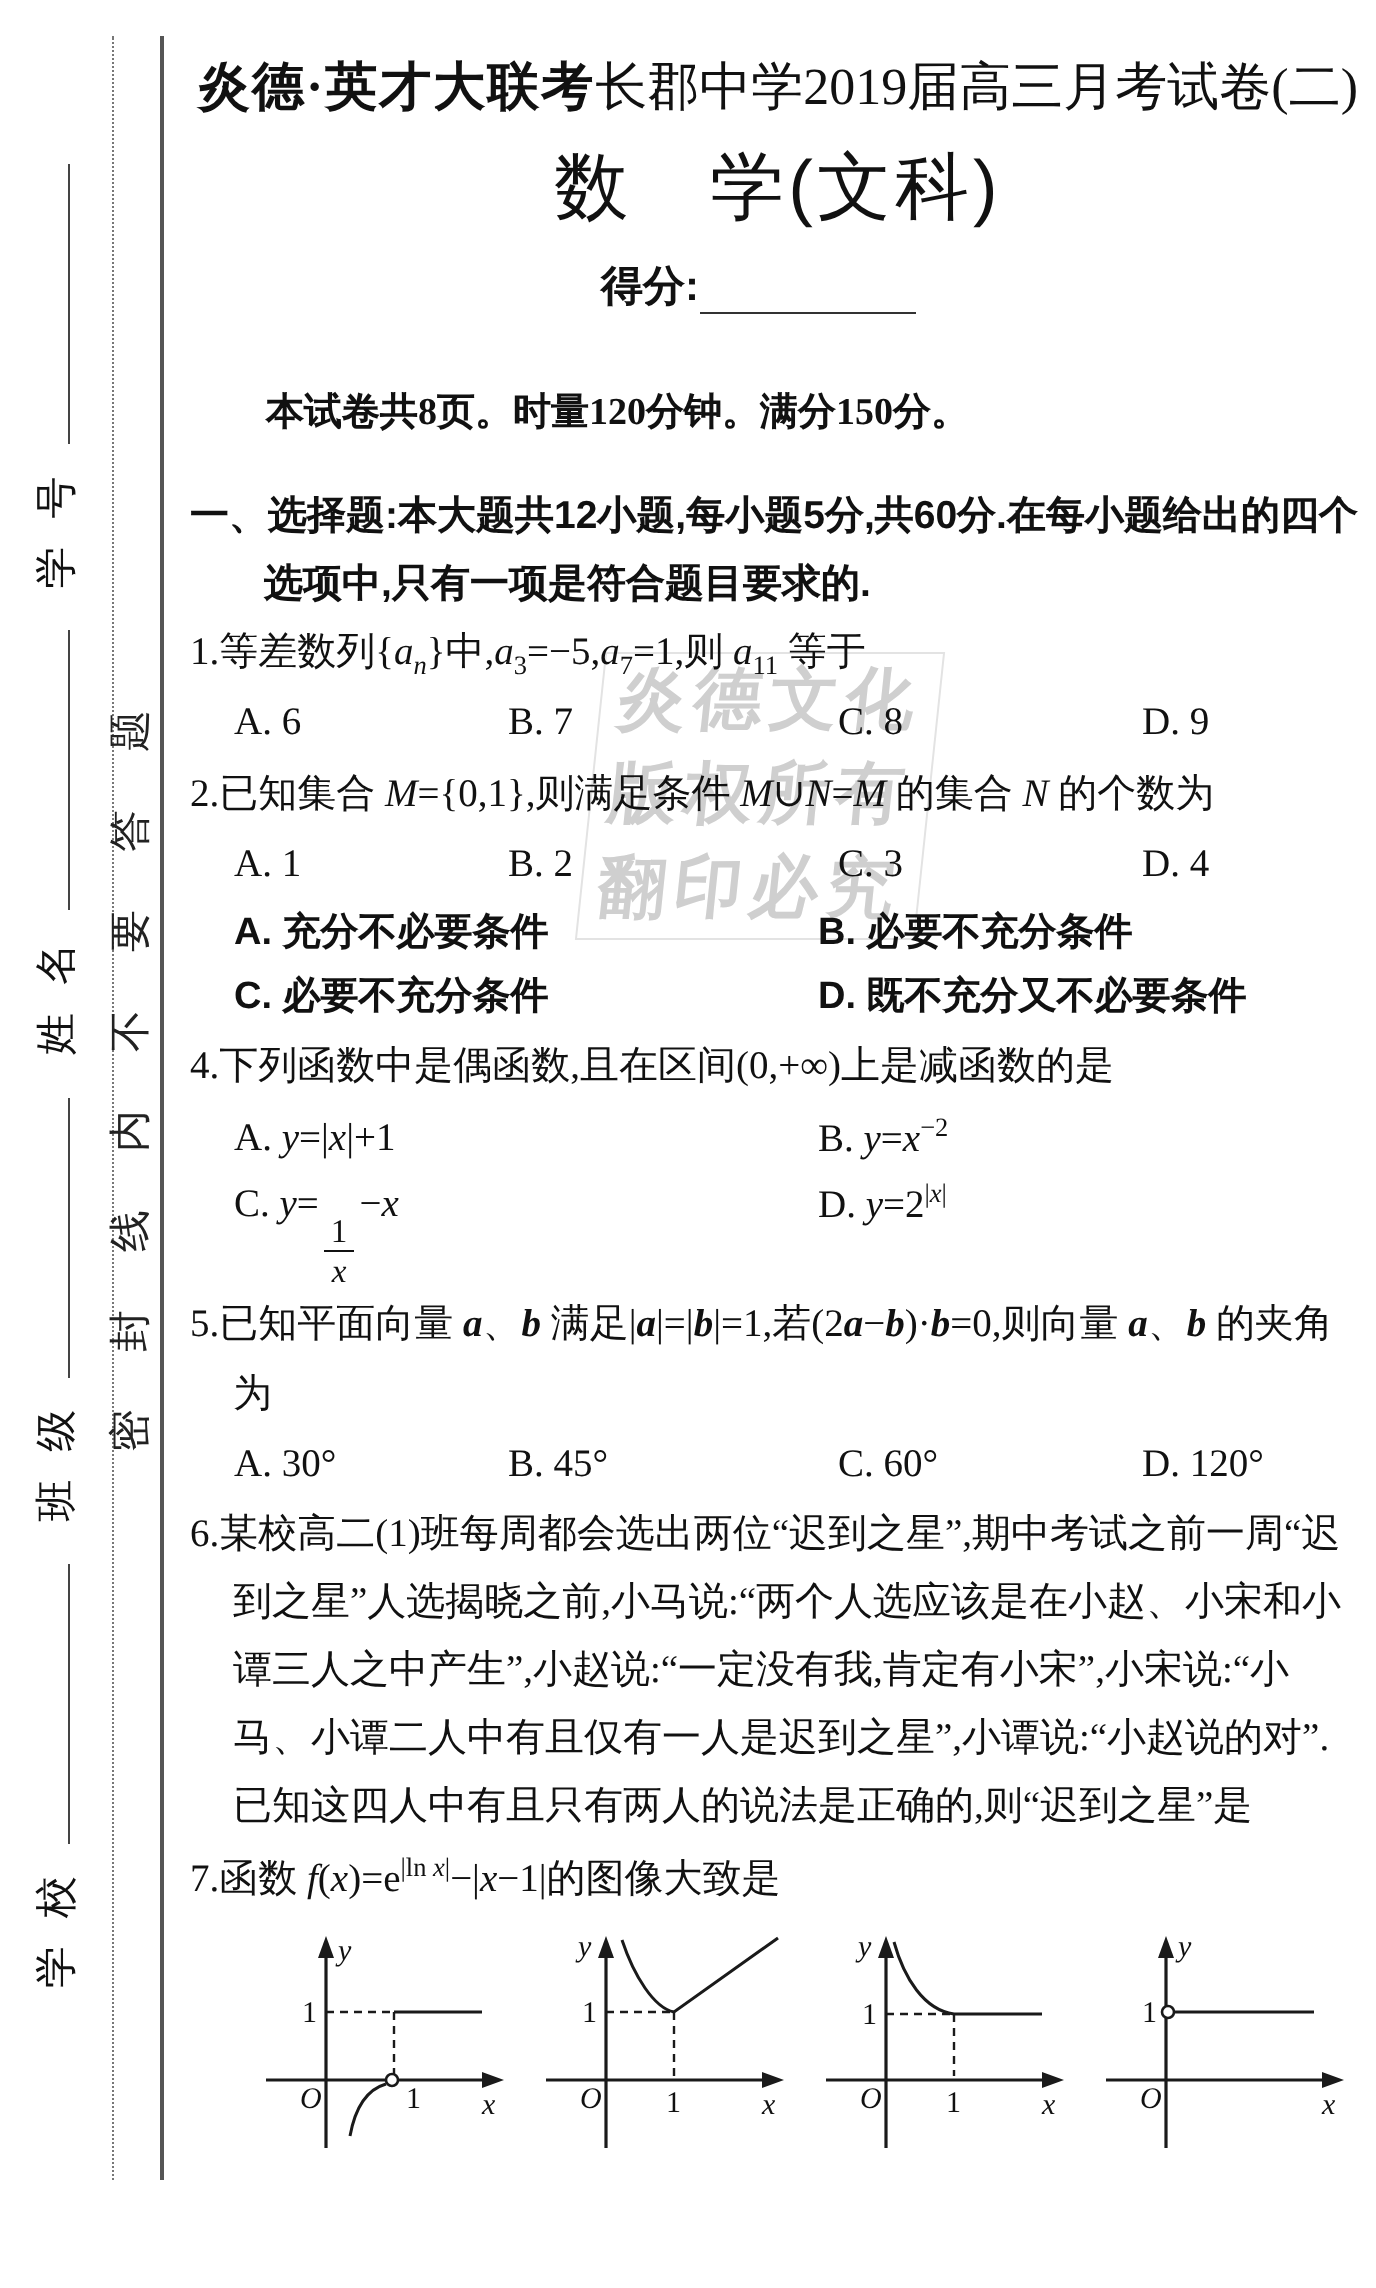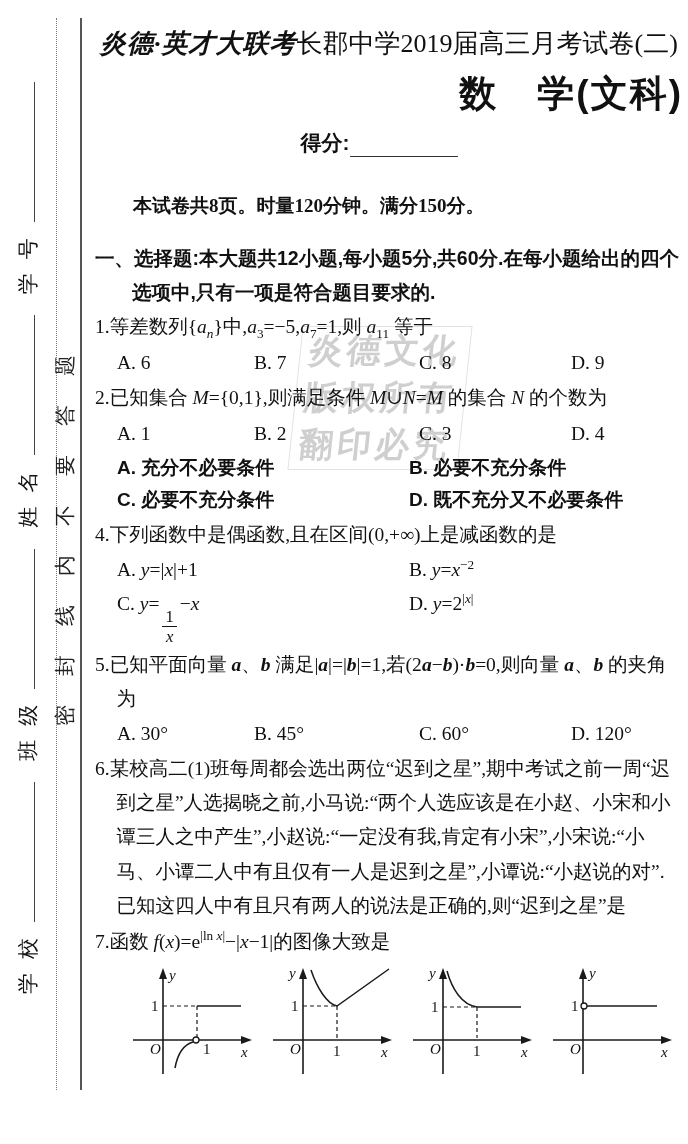--- a/index.html
+++ b/index.html
@@ -19,22 +19,22 @@
   .seal-strip{left:52px;height:26px;line-height:26px;font-size:21px;padding-left:418px;
         letter-spacing:29px;box-sizing:border-box;color:#222;}
   
   .watermark{position:absolute;left:295px;top:326px;width:168px;height:142px;z-index:1;
         border:1px solid #e3e3e3;display:flex;flex-direction:column;justify-content:space-around;
         align-items:center;color:#cfcfcf;font-size:34px;font-weight:bold;
         transform:skewX(-6deg);letter-spacing:4px;line-height:1;}
   
   .content{position:absolute;left:95px;top:16px;width:588px;z-index:2;}
   .title{text-align:center;font-size:26px;margin-top:10px;white-space:nowrap;}
-  .title .brand{font-weight:bold;font-style:italic;letter-spacing:1px;}
-  .subject{text-align:right;font-size:37px;font-weight:bold;margin-top:8px;
+  .title .brand{font-weight:bold;letter-spacing:1px;}
+  .subject{text-align:center;font-size:37px;font-weight:normal;margin-top:8px;
         font-family:"Liberation Sans","DejaVu Sans",sans-serif;letter-spacing:2px;}
   .score-row{display:flex;justify-content:center;align-items:flex-end;margin:10px 20px 0 0;
         font-size:21px;font-weight:bold;font-family:"Liberation Sans","DejaVu Sans",sans-serif;}
   .score-blank{display:inline-block;width:108px;border-bottom:1.5px solid #333;height:1.1em;}
   .info{margin-top:36px;font-size:19px;font-weight:bold;text-indent:2em;}
   .sec-heading{margin-top:22px;font-size:19.5px;font-weight:bold;line-height:1.75;
         font-family:"Liberation Sans","DejaVu Sans",sans-serif;
         padding-left:1.9em;text-indent:-1.9em;}
   .q{font-size:19.5px;}
   .stem{line-height:1.75;padding-left:1.1em;text-indent:-1.1em;margin-top:1px;}

